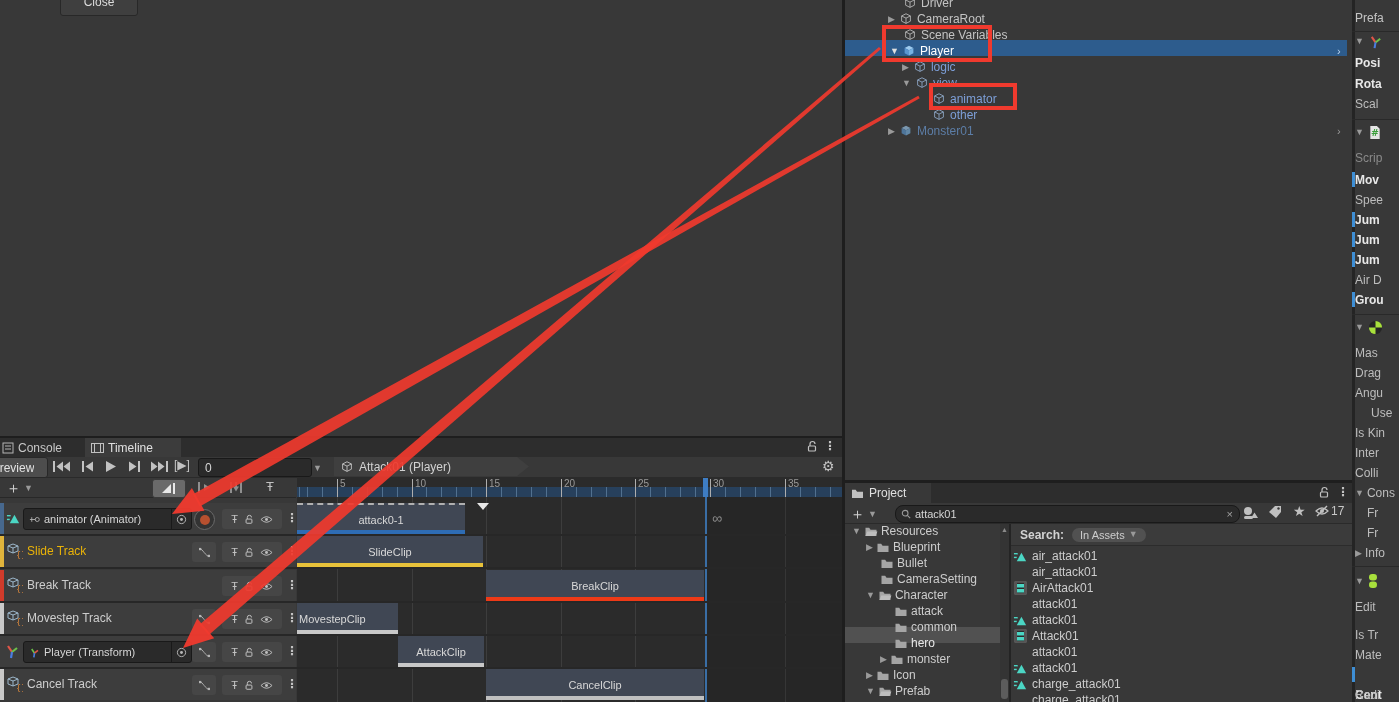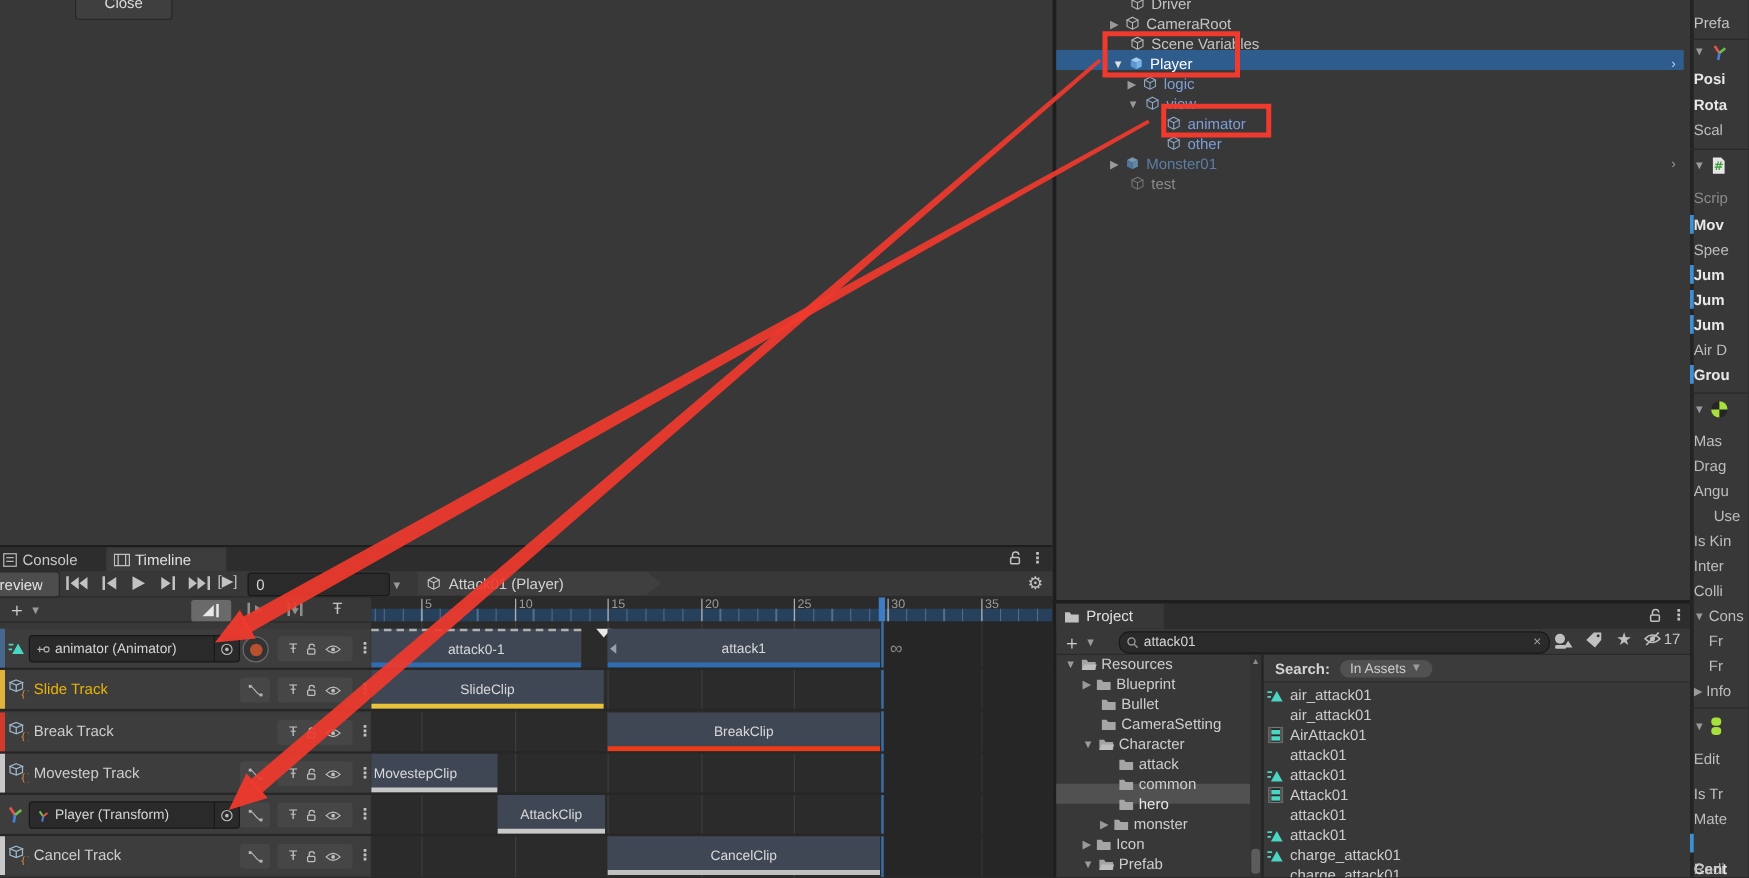--- a/index.html
+++ b/index.html
@@ -154,31 +154,20 @@
       <span class="tri">▶</span>
       <span style="width:4px"></span>
     <svg width="14" height="14" viewBox="0 0 16 16" opacity="0.65">
         <polygon points="8,2 13,4.5 8,7 3,4.5" fill="#9ecbef"></polygon>
         <polygon points="3,4.5 8,7 8,13 3,10.5" fill="#5a96cf"></polygon>
         <polygon points="13,4.5 8,7 8,13 13,10.5" fill="#77b2e2"></polygon>
       </svg>
     <span class="hlabel dimblue">Monster01</span>
   </div>
   <div class="abs tri" style="left:1337px;top:126px;color:#9a9a9a;font-size:11px;">›</div>
-  <div class="hrow" style="top:139px;">
-    <span style="width:61px"></span>
-    <svg width="14" height="14" viewBox="0 0 16 16" opacity="0.6">
-        <g fill="none" stroke="#9a9a9a">
-          <polygon points="8,2 13,4.5 8,7 3,4.5"></polygon>
-          <polyline points="3,4.5 3,10.5 8,13 13,10.5 13,4.5"></polyline>
-          <line x1="8" y1="7" x2="8" y2="13"></line>
-        </g>
-      </svg>
-    <span class="hlabel dim">test</span>
-  </div>
 
   <div class="panel" style="left:1352px;top:0;width:47px;height:702px;border-left:3px solid #242424;box-sizing:border-box;"></div>
   <div class="isep" style="top:31px;"></div>
     <div class="isep" style="top:119px;"></div>
   <div class="isep" style="top:314px;"></div>
     <div class="isep" style="top:566px;"></div>
   <div class="irow" style="top:10px;">
       <span style="color:#c4c4c4;">Prefa</span>
     </div>
 
@@ -666,25 +655,20 @@
         </svg>
     </div>
     <span class="abs glyph" style="left:286px;top:8px;font-weight:bold;">⋮</span>
   </div>
 
   <div class="clip" style="left:297px;top:503px;width:168px;border-top:2px dashed #b0b0b0;box-sizing:border-box;">
     <span>attack0-1</span>
     <div class="clipedge" style="background:#2e6cb4;"></div>
   </div>
   <div class="abs" style="left:477px;top:503px;width:0;height:0;border-left:6px solid transparent;border-right:6px solid transparent;border-top:7px solid #e8e8e8;"></div>
-  <div class="clip" style="left:486px;top:503px;width:218px;">
-    <div class="abs" style="left:2px;top:12px;width:0;height:0;border-top:4px solid transparent;border-bottom:4px solid transparent;border-right:5px solid #9aa0aa;"></div>
-    <span>attack1</span>
-    <div class="clipedge" style="background:#2e6cb4;"></div>
-  </div>
   <div class="abs" style="left:712px;top:510px;color:#8a8a8a;font-size:14px;letter-spacing:-2px;">∞</div>
   <div class="clip" style="left:297px;top:536px;width:186px;">
     <span>SlideClip</span>
     <div class="clipedge" style="background:#e8c23a;"></div>
   </div>
   <div class="clip" style="left:486px;top:570px;width:218px;">
     <span>BreakClip</span>
     <div class="clipedge" style="background:#ee3a17;"></div>
   </div>
   <div class="clip" style="left:297px;top:603px;width:99px;justify-content:flex-start;padding-left:2px;">

